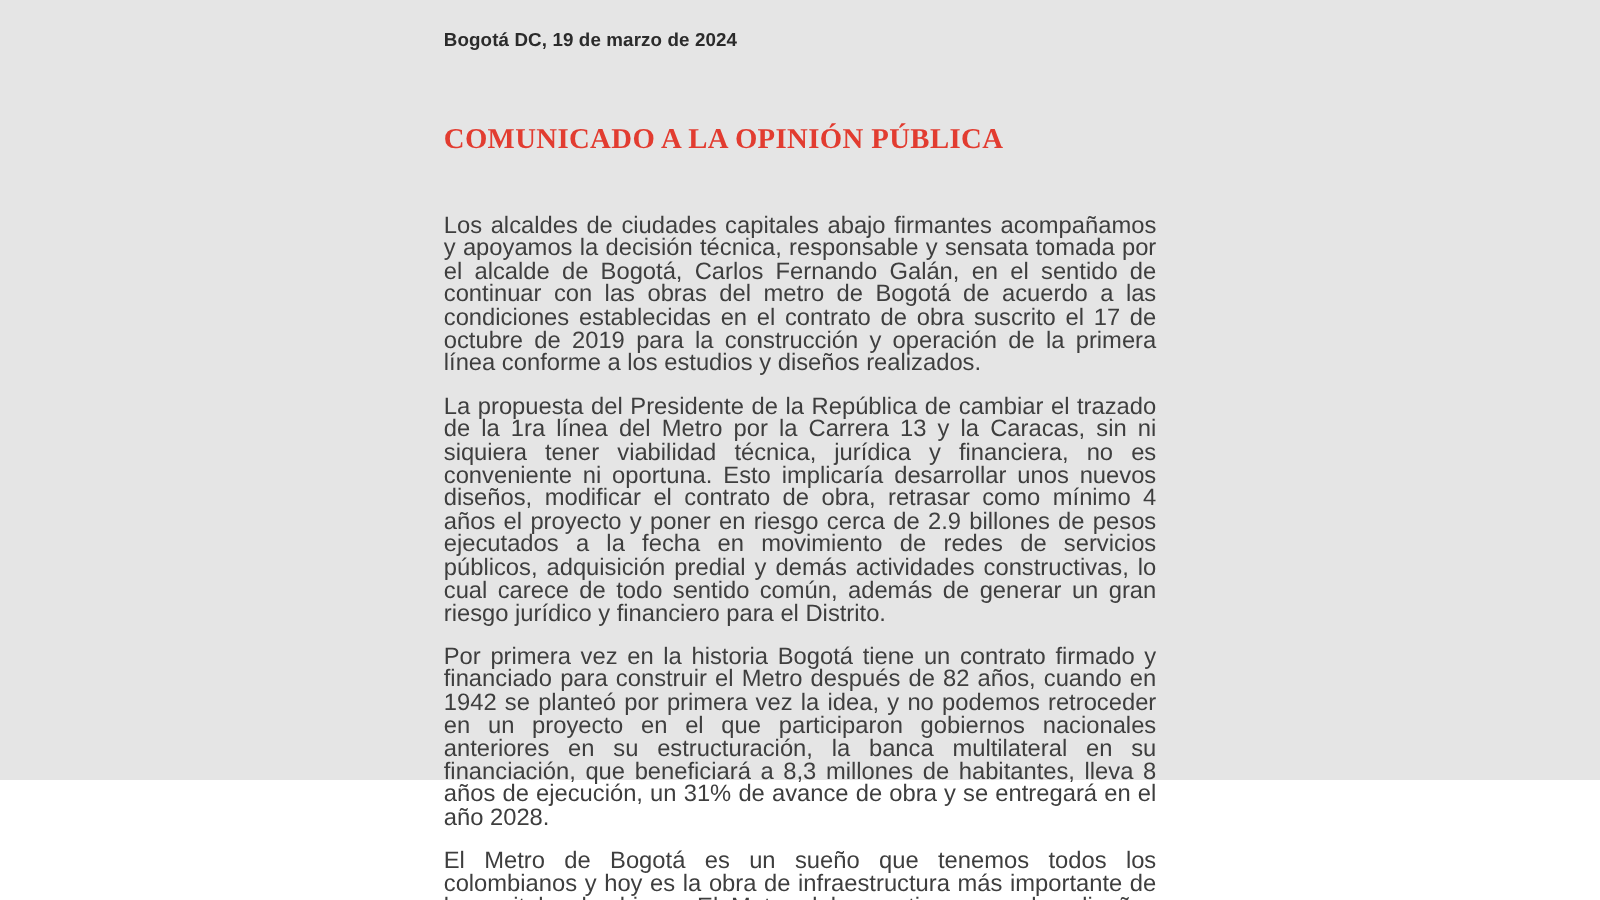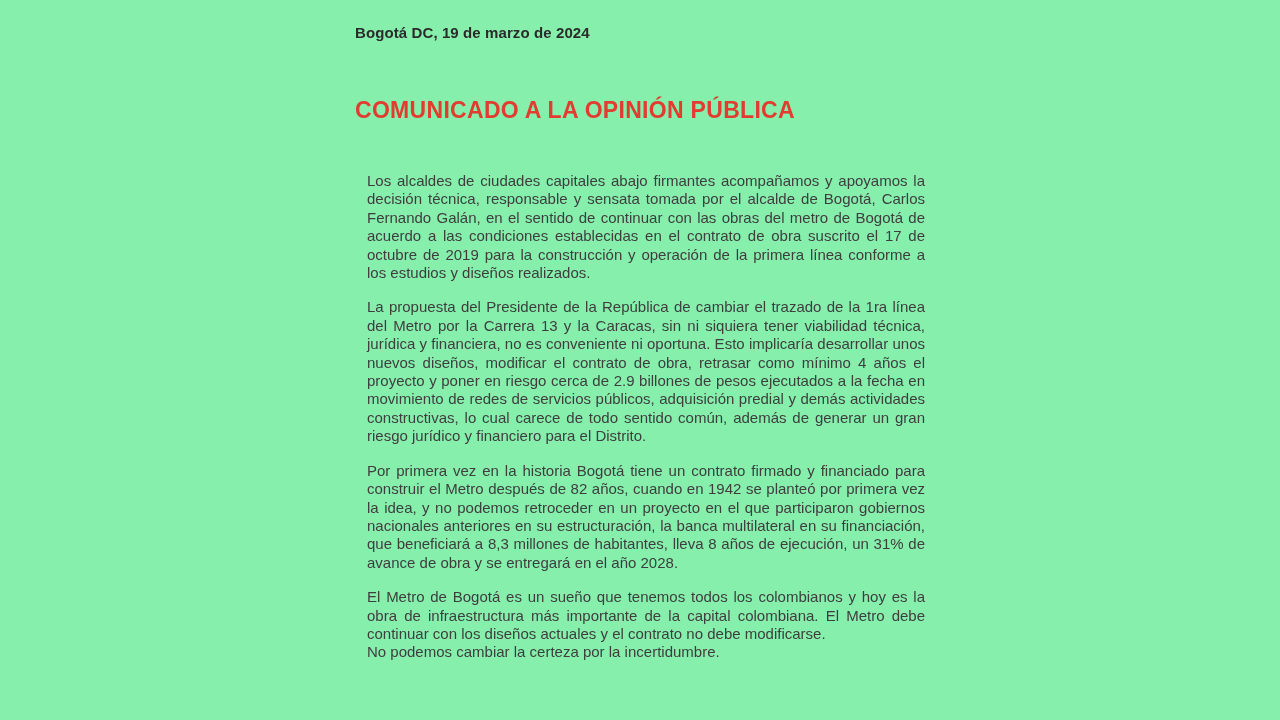--- a/index.html
+++ b/index.html
@@ -7,49 +7,50 @@
       padding: 0;
       background: #ffffff;
       width: 1280px;
       height: 720px;
       overflow: hidden;
       font-family: "Liberation Sans", sans-serif;
     }
     .page {
       position: relative;
       width: 1280px;
-      height: 720px;
-      background: #86efac;
+      height: 624px;
+      background: #e5e5e5;
     }
     .content {
       position: absolute;
       left: 355px;
       top: 24px;
       width: 570px;
     }
     .date {
       font-size: 15px;
       font-weight: 700;
       color: #2b2b2b;
       letter-spacing: 0.1px;
     }
     .title {
       margin: 56px 0 0 0;
       font-size: 23px;
       line-height: 27px;
       font-weight: 700;
       color: #e23c30;
       letter-spacing: 0.3px;
+      font-family: Liberation Serif, serif;
     }
     .body-text {
       margin-top: 48px;
     }
     .para {
-      margin: 0 0 16px 12px;
-      font-size: 15px;
+      margin: 0 0 16px 0;
+      font-size: 19px;
       line-height: 18.4px;
       color: #3e3e3e;
       text-align: justify;
       white-space: pre-line;
     }
     .slogan {
       margin: 2px 0 0 0;
       font-size: 15px;
       line-height: 18.4px;
       font-weight: 700;

